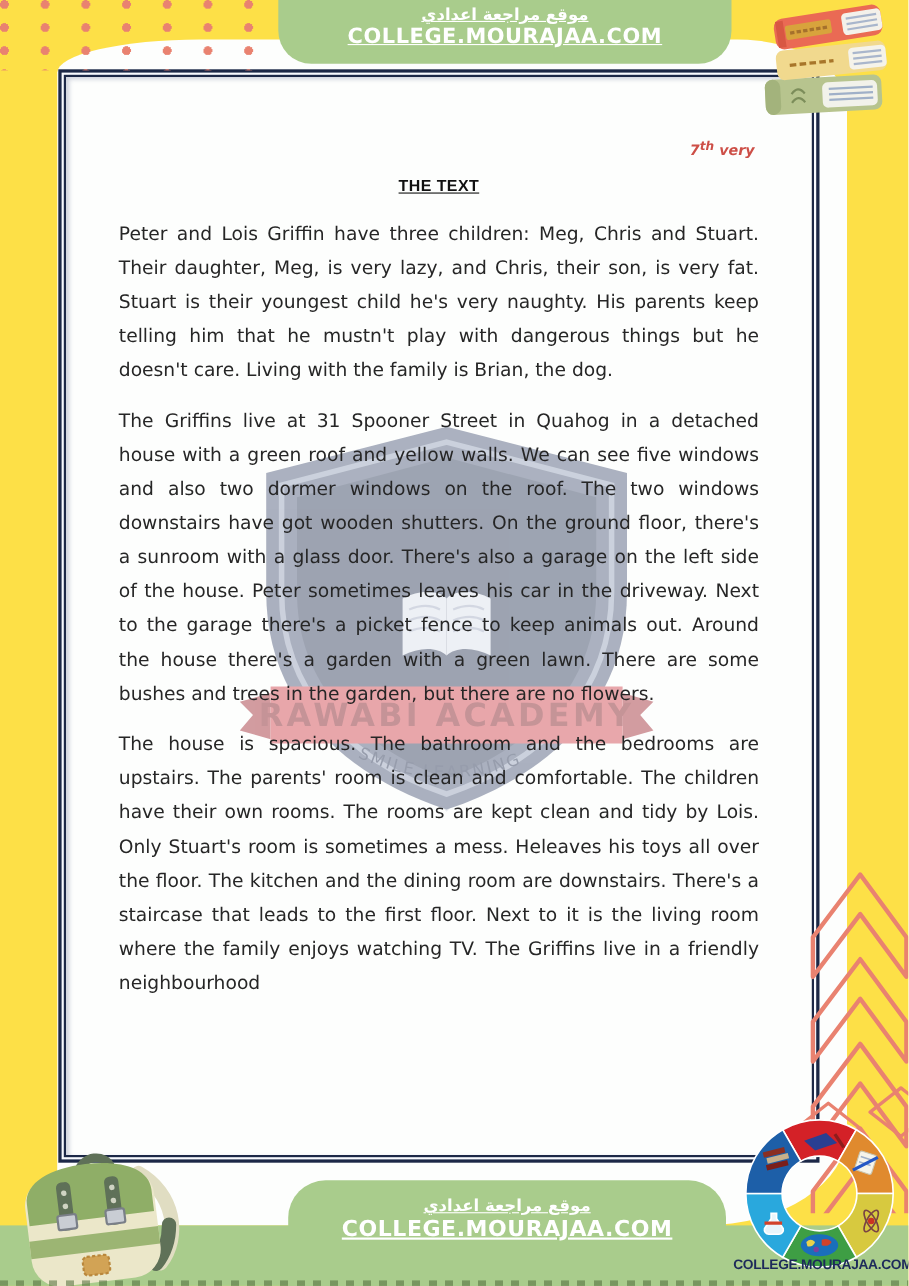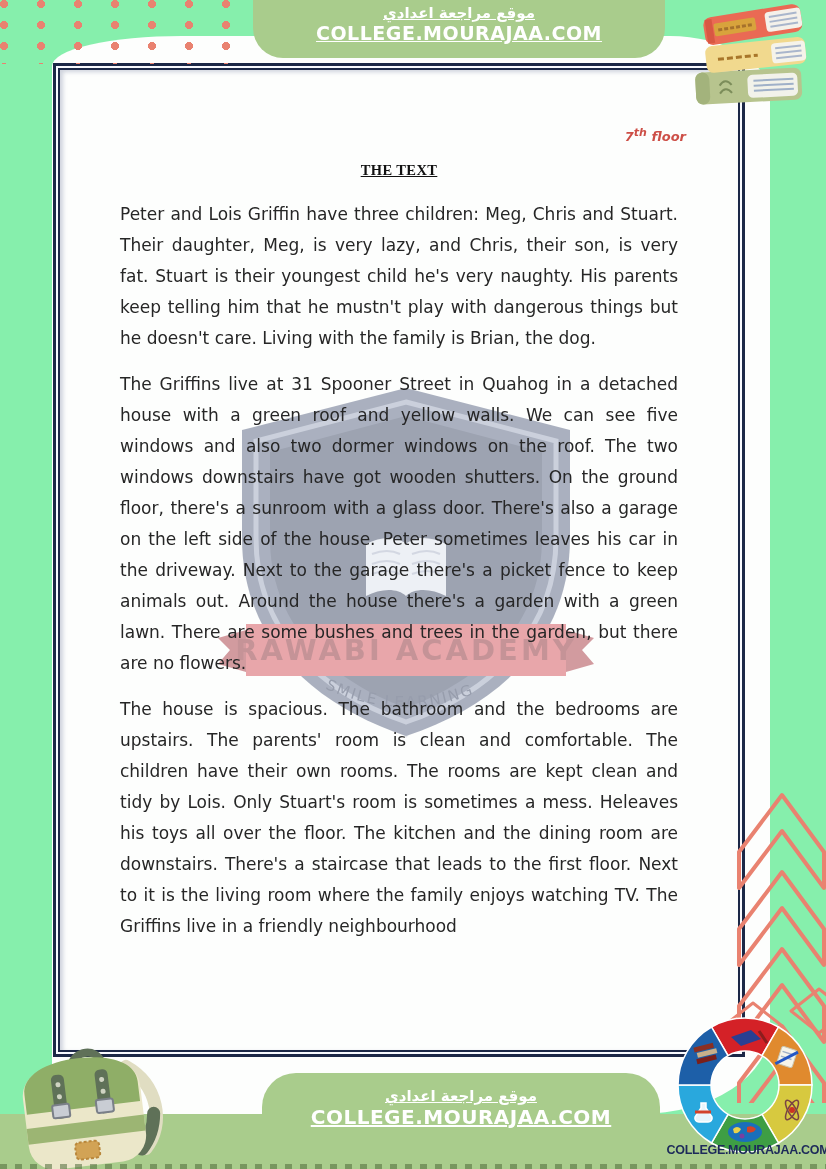--- a/index.html
+++ b/index.html
@@ -1,16 +1,16 @@
 <!DOCTYPE html>
 <html><head>
 <meta charset="utf-8">
 <style>
   html,body{margin:0;padding:0;}
-  #page{position:relative;width:826px;height:1169px;background:#86efac;overflow:hidden;
+  #page{position:relative;width:826px;height:1169px;background:#fde047;overflow:hidden;
         font-family:"DejaVu Sans",sans-serif;}
 
   
   .sheet{position:absolute;left:52px;top:36px;width:718px;height:1078px;background:#fdfefd;
          border-radius:130px 100px 130px 70px / 30px 60px 85px 45px;}
 
   
   .dots{position:absolute;left:0;top:0;width:252px;height:64px;z-index:4;
         background-image:radial-gradient(circle 4px at 4px 4px,#e98270 98%,transparent);
         background-size:37px 21px;}
@@ -22,24 +22,24 @@
   .header-bump .url,.footer-bump .url{font-size:19px;font-weight:bold;letter-spacing:.5px;
                text-decoration:underline;}
 
   
   .frame{position:absolute;left:58px;top:68px;width:678px;height:980px;background:transparent;
          border:2px solid #1c2847;box-shadow:0 0 0 2px #f8faff,0 0 0 5px #1c2847,
          inset 3px 2px 4px rgba(120,130,160,.35);z-index:3;}
   .grade{position:absolute;right:52px;top:56px;color:#cd4f47;font-weight:bold;
          font-style:italic;font-size:13px;}
   .grade sup{font-size:11px;}
-  .title{margin:92px 0 0;text-align:center;font-family:Liberation Serif, serif;
+  .title{margin:92px 0 0;text-align:center;font-family:Liberation Sans, sans-serif;
          font-size:14.5px;font-weight:bold;letter-spacing:.4px;text-decoration:underline;
          color:#111;}
-  .body-text{position:relative;z-index:2;margin:20px 60px 0;text-align:justify;
+  .body-text{position:relative;z-index:2;margin:20px 48px 0;text-align:justify;
              font-size:17px;line-height:31px;color:#262626;}
   .body-text p{margin:0 0 15px;}
 
   
   .watermark{position:absolute;left:156px;top:316px;width:380px;height:356px;z-index:1;}
 
   
   .chevrons{position:absolute;left:690px;top:785px;width:136px;height:318px;z-index:6;}
 
   
@@ -105,21 +105,21 @@
         </g>
       <rect x="24" y="18" width="42" height="13" rx="2" fill="#d8a33c"></rect>
       <path d="M28,25 h34" stroke="#a5712c" stroke-width="3" stroke-dasharray="4 2"></path>
       <rect x="16" y="13" width="7" height="24" fill="#d85743"></rect>
     </g>
   </svg>
 
   <div class="frame">
     <div class="grade">
       <span>7</span><sup>th</sup>
-      <span>floor</span>
+      <span>very</span>
     </div>
     <h1 class="title">THE TEXT</h1>
 
     <svg class="watermark" viewBox="0 0 380 356">
       <g opacity="0.5">
         <polygon points="190,6 352,48 352,172 190,352 28,172 28,48" fill="#99a1b5" opacity=".45"></polygon>
         <path d="M190,2 L354,44 L354,152 C354,252 286,318 190,350 C94,318 26,252 26,152 L26,44 Z" fill="#5a6583"></path>
         <path d="M190,16 L340,55 L340,152 C340,242 280,305 190,336 C100,305 40,242 40,152 L40,55 Z" fill="none" stroke="#9aa4bd" stroke-width="5"></path>
         <path d="M190,30 L326,66 L326,152 C326,234 272,292 190,322 C108,292 54,234 54,152 L54,66 Z" fill="#3f4a68"></path>
         <path d="M150,158 C165,150 182,150 190,158 L190,210 C182,202 165,202 150,210 Z" fill="#dfe3ee"></path>

